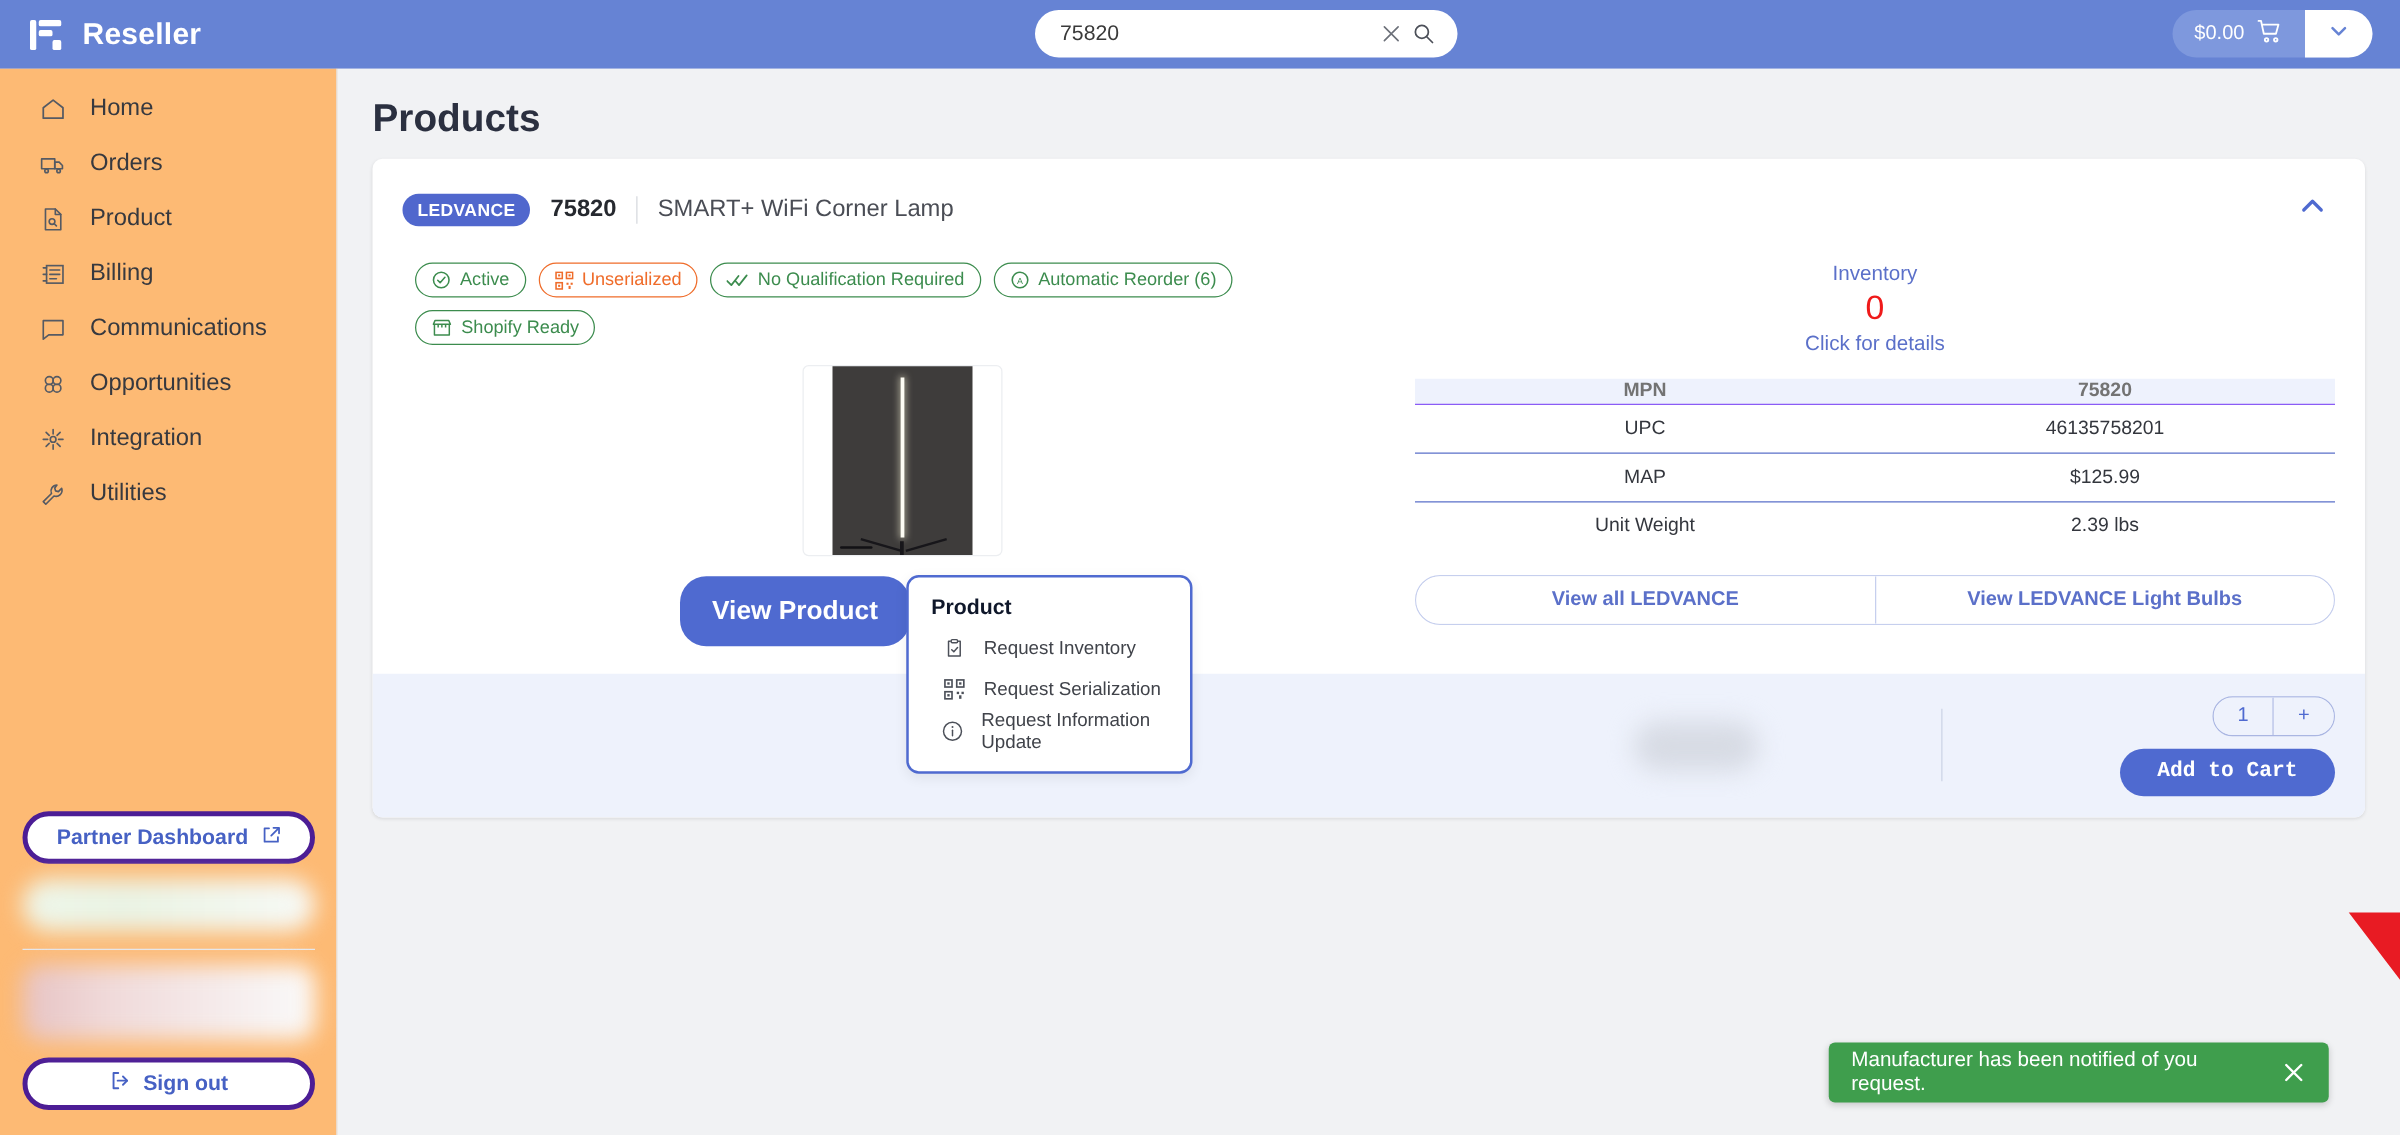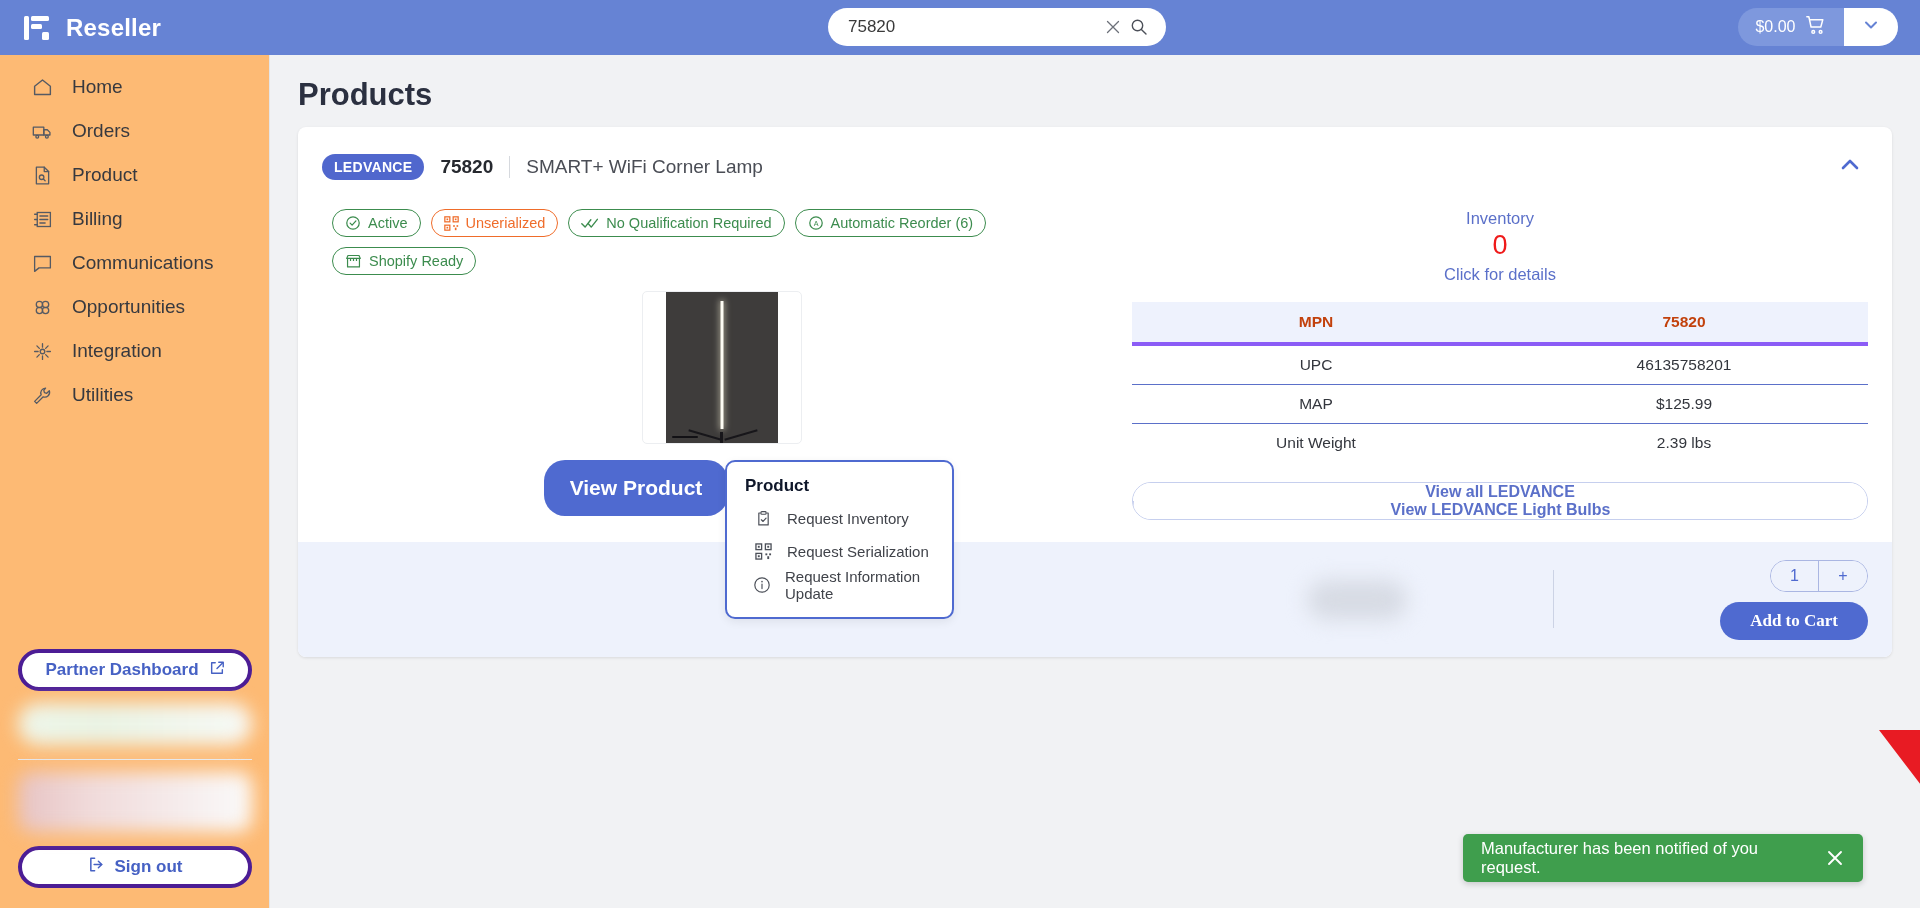--- a/index.html
+++ b/index.html
@@ -127,30 +127,30 @@
   }
   .dd-ico { width: 20px; display: flex; align-items: center; justify-content: center; color: #4c5059; }
 
   
   .right-col { flex: 1; padding-left: 10px; }
   .inv-label { text-align: center; color: #5b70c9; font-size: 16.5px; }
   .inv-val { text-align: center; color: #ef1a1a; font-size: 27px; margin-top: 2px; }
   .inv-link { text-align: center; color: #5b70c9; font-size: 16.5px; margin-top: 4px; cursor: pointer; }
   .ptable { width: 100%; border-collapse: collapse; margin-top: 18px; }
   .ptable th {
-    background: #eef2fd; font-size: 15.5px; color: #c2410c; font-weight: bold;
-    padding: 11px 0; border-bottom: 4px solid #8b5cf6; width: 50%;
+    background: #eef2fd; font-size: 15.5px; color: #737373; font-weight: bold;
+    padding: 1px 0; border-bottom: 1px solid #8b5cf6; width: 50%;
   }
   .ptable td {
     font-size: 15.5px; color: #33363d; text-align: center;
     padding: 10px 0; border-bottom: 1px solid #5b70c9;
   }
   .ptable tr:last-child td { border-bottom: 0; }
   .viewbtns {
-    display: flex; margin-top: 20px; border: 1px solid #c6cfee; border-radius: 21px; overflow: hidden; flex-direction: column;
+    display: flex; margin-top: 20px; border: 1px solid #c6cfee; border-radius: 21px; overflow: hidden;
   }
   .viewbtn {
     flex: 1; height: 38px; display: flex; align-items: center; justify-content: center;
     color: #5b70c9; font-size: 16px; font-weight: bold; cursor: pointer; background: #fff;
   }
   .viewbtn + .viewbtn { border-left: 1px solid #c6cfee; }
 
   
   .card-foot {
     margin-top: 22px; background: #eef2fc; height: 115px; display: flex;
@@ -164,21 +164,21 @@
   .qtywrap { margin-left: auto; display: flex; flex-direction: column; align-items: flex-end; gap: 10px; }
   .stepper { display: flex; border: 1px solid #aab6e2; border-radius: 16px; overflow: hidden; height: 32px; }
   .stepper div {
     width: 48px; display: flex; align-items: center; justify-content: center;
     font-size: 16px; color: #4f6ad0; background: #eef2fc; cursor: pointer;
   }
   .stepper .qv { border-right: 1px solid #aab6e2; }
   .addcart {
     background: #4f6ad0; color: #fff; border: 0; border-radius: 20px; height: 38px;
     padding: 0 30px; font-size: 17px; font-weight: bold; cursor: pointer;
-    font-family: Liberation Serif, serif;
+    font-family: Liberation Mono, monospace;
     text-align: right;
   }
 
   
   .redarrow { position: absolute; left: 1604px; top: 535px; width: 205px; height: 270px; z-index: 40; }
 
   
   .toast {
     position: absolute; left: 1463px; top: 834px; width: 400px; height: 48px;
     background: #3f9e4d; border-radius: 5px; display: flex; align-items: center;

